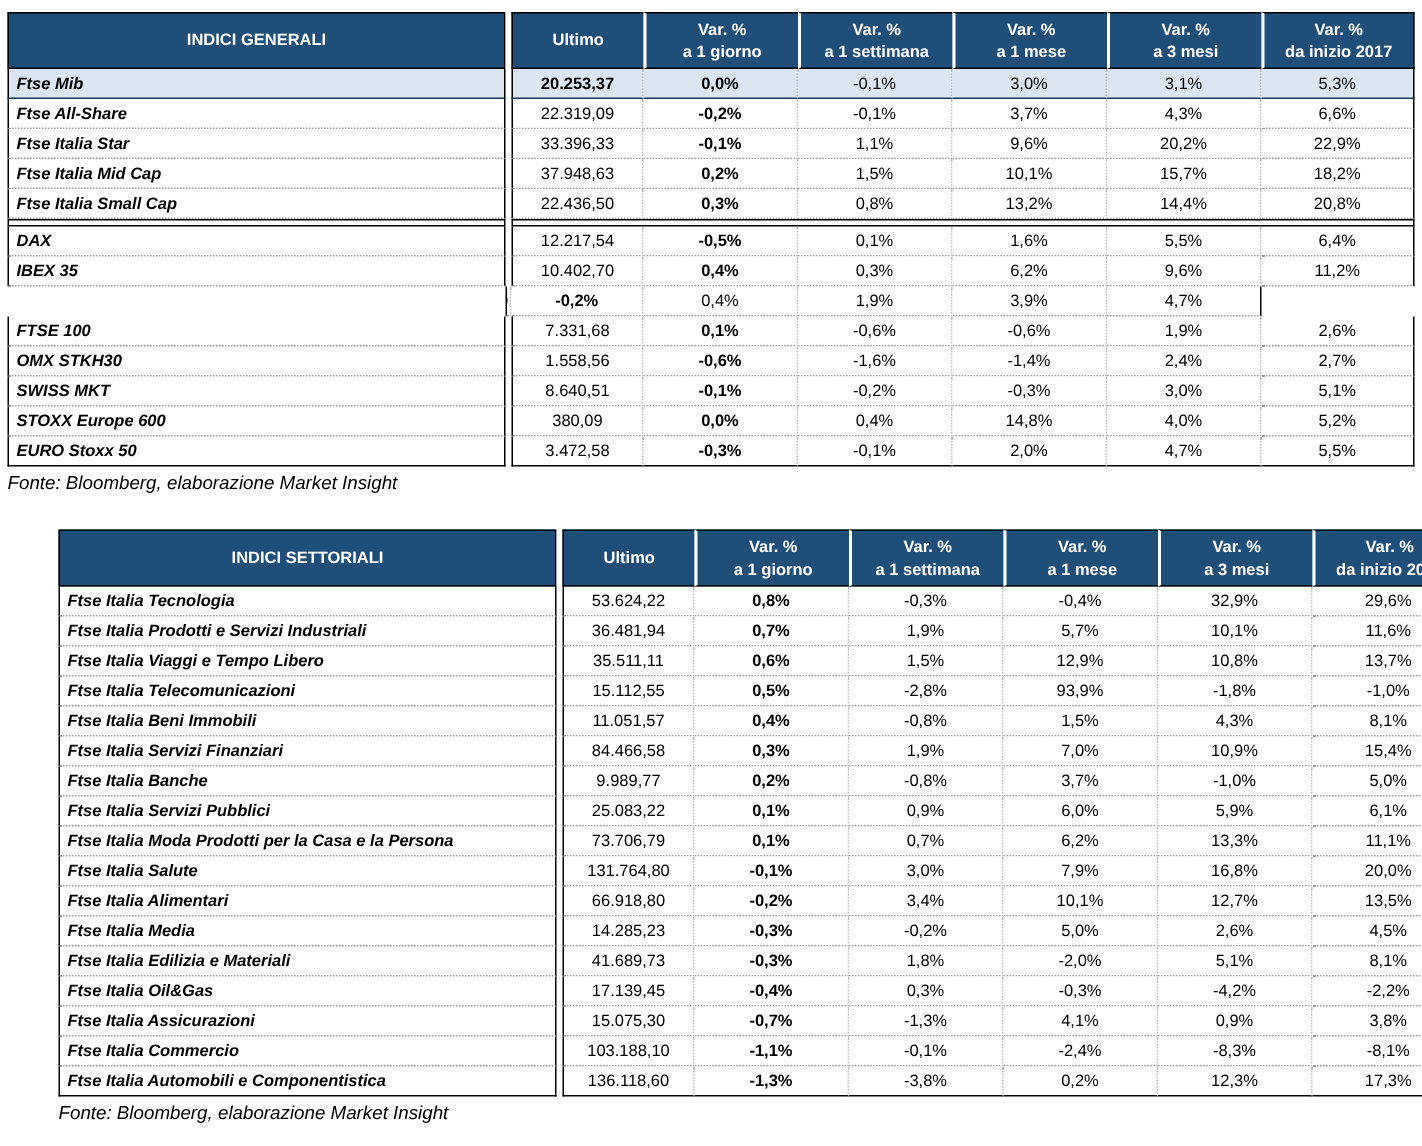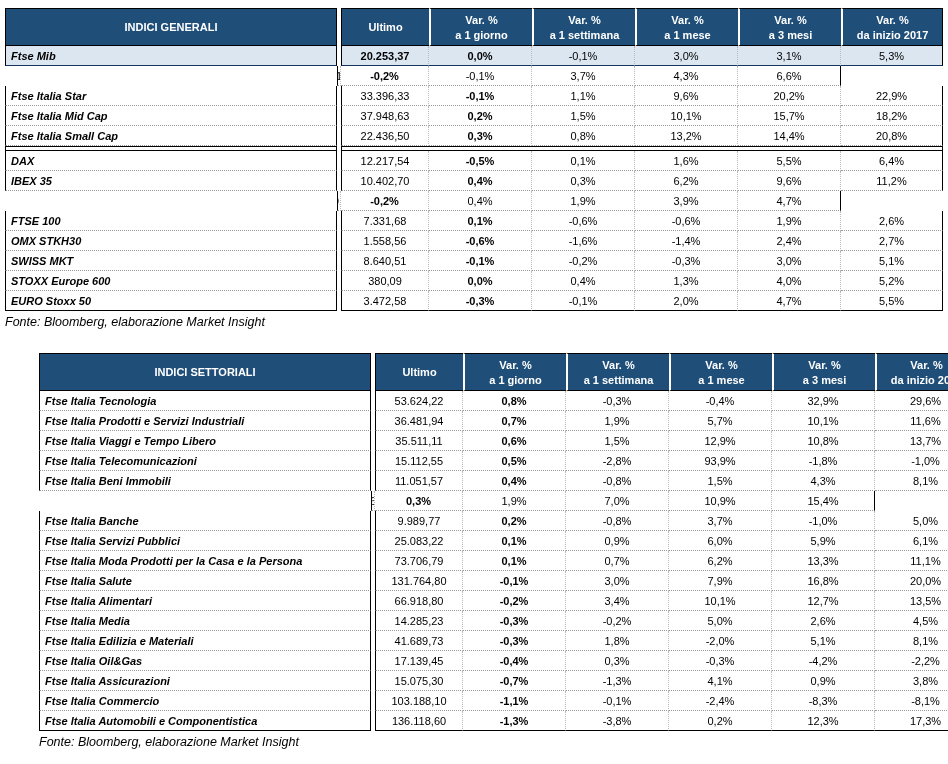--- a/index.html
+++ b/index.html
@@ -96,20 +96,21 @@
           <div class="cell name">Ftse Mib</div>
           <div class="cell gap"></div>
           <div class="cell val first ultimo">20.253,37</div>
           <div class="cell val bold">0,0%</div>
           <div class="cell val">-0,1%</div>
           <div class="cell val">3,0%</div>
           <div class="cell val">3,1%</div>
           <div class="cell val last">5,3%</div>
         </div>
         <div class="trow drow">
+          <div class="cell name">Ftse All-Share</div>
           <div class="cell gap"></div>
           <div class="cell val first ultimo">22.319,09</div>
           <div class="cell val bold">-0,2%</div>
           <div class="cell val">-0,1%</div>
           <div class="cell val">3,7%</div>
           <div class="cell val">4,3%</div>
           <div class="cell val last">6,6%</div>
         </div>
         <div class="trow drow">
           <div class="cell name">Ftse Italia Star</div>
@@ -203,21 +204,21 @@
           <div class="cell val">-0,3%</div>
           <div class="cell val">3,0%</div>
           <div class="cell val last">5,1%</div>
         </div>
         <div class="trow drow">
           <div class="cell name">STOXX Europe 600</div>
           <div class="cell gap"></div>
           <div class="cell val first ultimo">380,09</div>
           <div class="cell val bold">0,0%</div>
           <div class="cell val">0,4%</div>
-          <div class="cell val">1,3%</div>
+          <div class="cell val">14,8%</div>
           <div class="cell val">4,0%</div>
           <div class="cell val last">5,2%</div>
         </div>
         <div class="trow drow lastrow">
           <div class="cell name">EURO Stoxx 50</div>
           <div class="cell gap"></div>
           <div class="cell val first ultimo">3.472,58</div>
           <div class="cell val bold">-0,3%</div>
           <div class="cell val">-0,1%</div>
           <div class="cell val">2,0%</div>
@@ -303,20 +304,21 @@
           <div class="cell name">Ftse Italia Beni Immobili</div>
           <div class="cell gap"></div>
           <div class="cell val first ultimo">11.051,57</div>
           <div class="cell val bold">0,4%</div>
           <div class="cell val">-0,8%</div>
           <div class="cell val">1,5%</div>
           <div class="cell val">4,3%</div>
           <div class="cell val last">8,1%</div>
         </div>
         <div class="trow drow">
+          <div class="cell name">Ftse Italia Servizi Finanziari</div>
           <div class="cell gap"></div>
           <div class="cell val first ultimo">84.466,58</div>
           <div class="cell val bold">0,3%</div>
           <div class="cell val">1,9%</div>
           <div class="cell val">7,0%</div>
           <div class="cell val">10,9%</div>
           <div class="cell val last">15,4%</div>
         </div>
         <div class="trow drow">
           <div class="cell name">Ftse Italia Banche</div>

